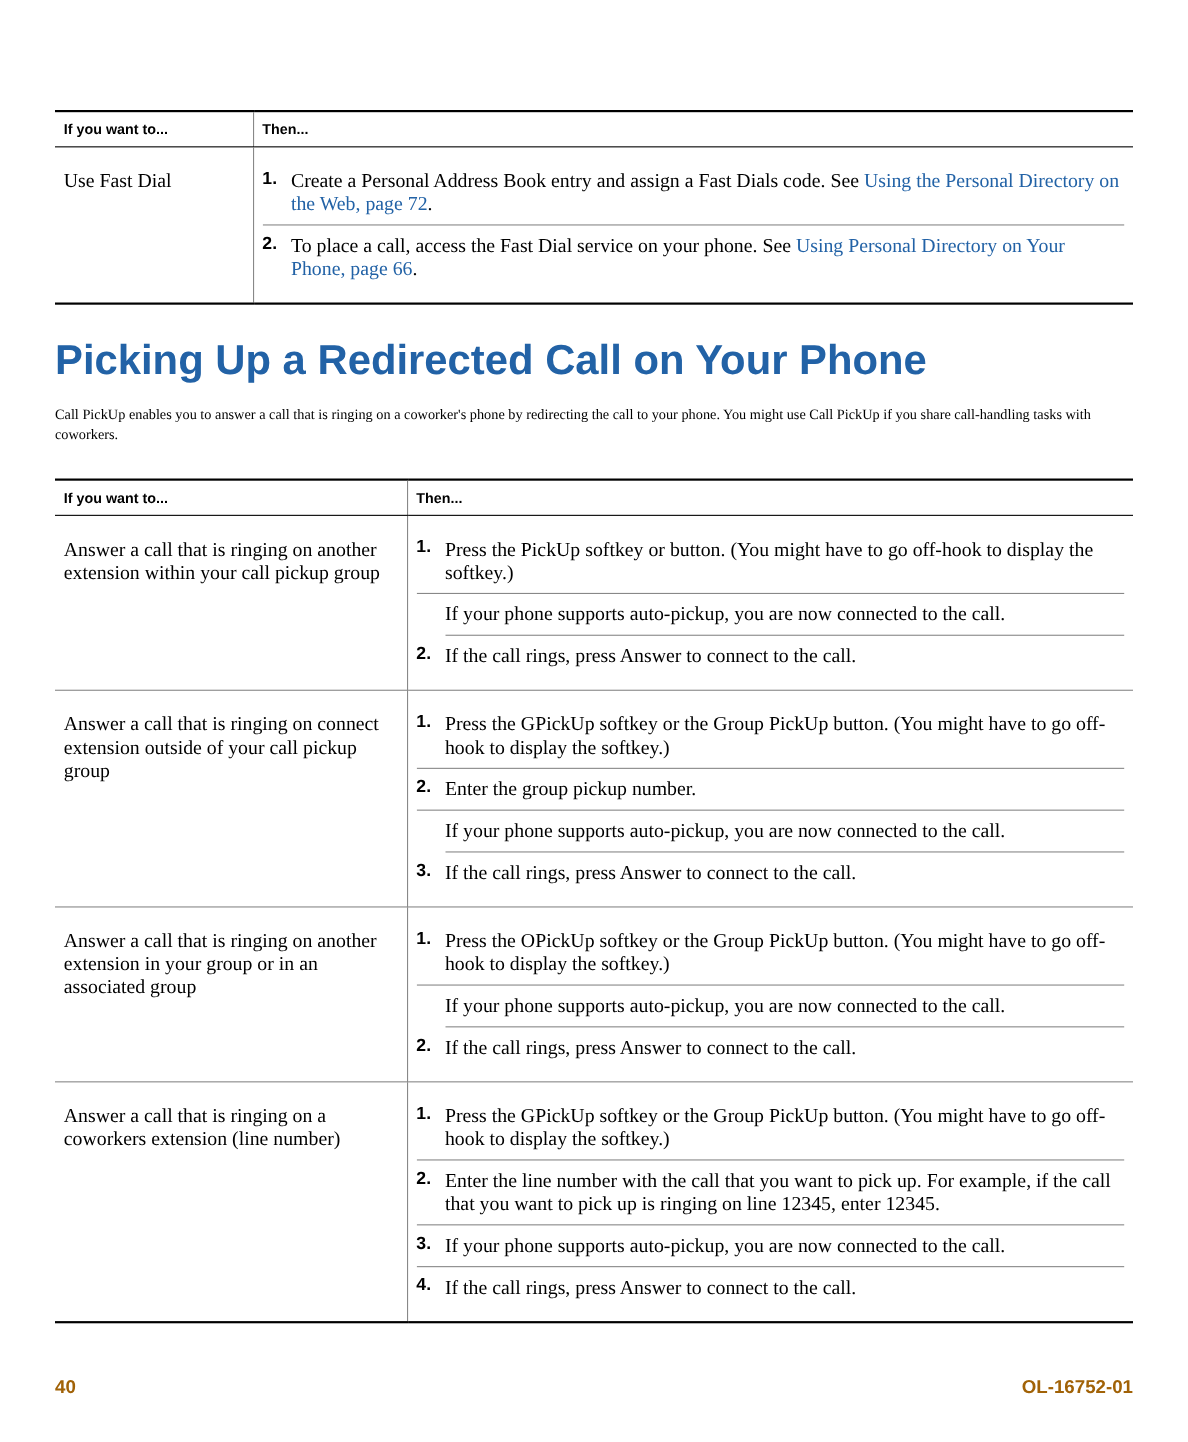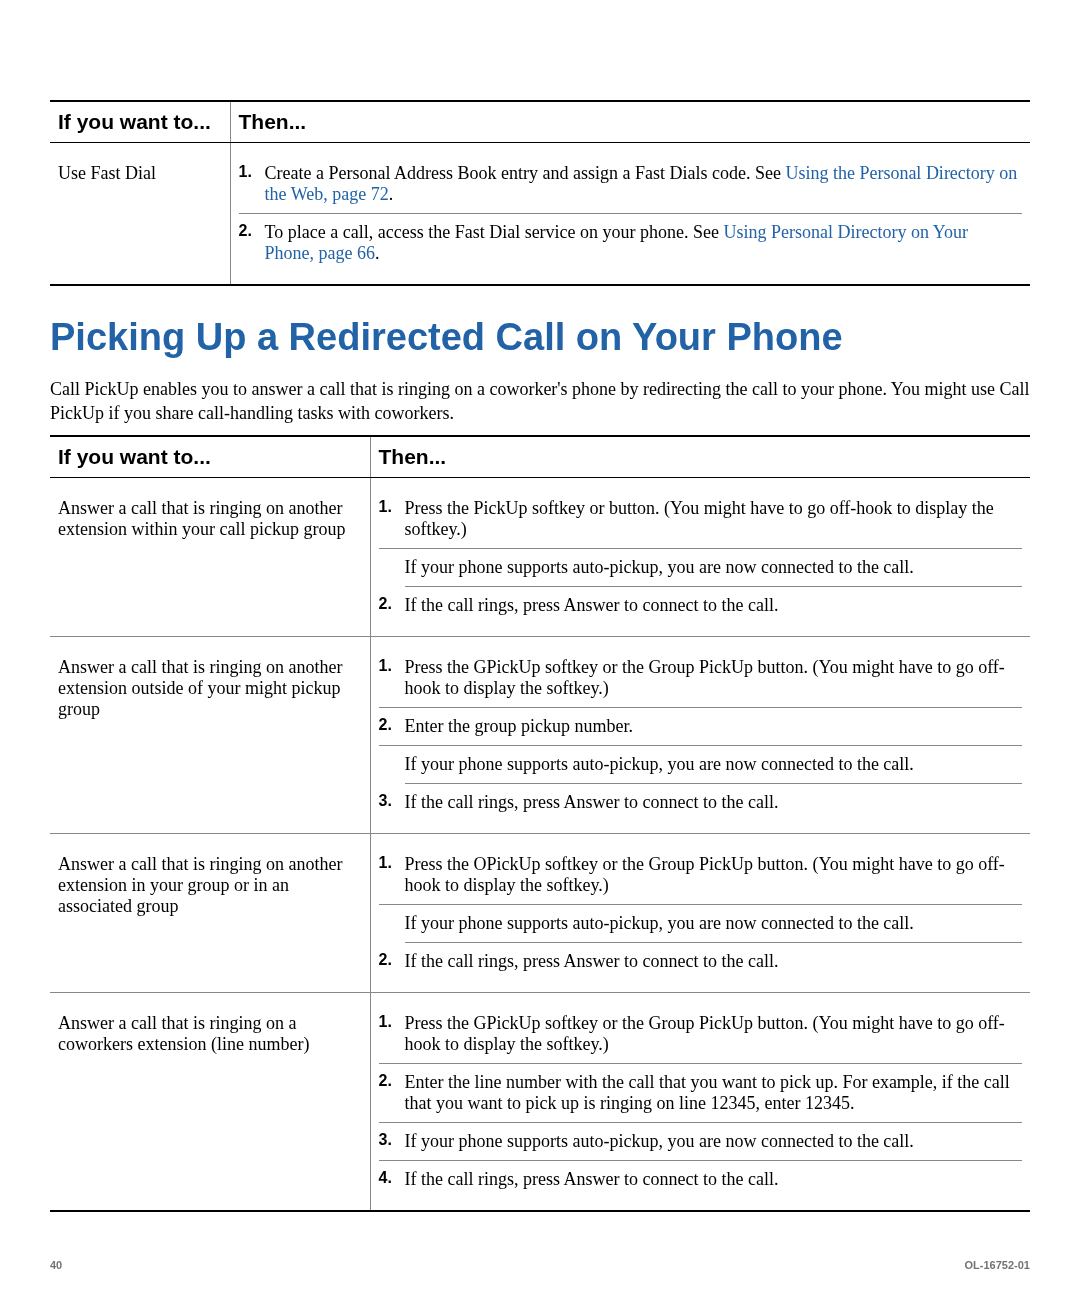--- a/index.html
+++ b/index.html
@@ -19,21 +19,21 @@
     }
     table {
       width: 100%;
       border-collapse: collapse;
       margin-bottom: 30px;
     }
     th {
       text-align: left;
       font-family: Arial, Helvetica, sans-serif;
       font-weight: bold;
-      font-size: 21px;
+      font-size: 13px;
       padding: 8px 8px;
       border-top: 2px solid #000;
       border-bottom: 1.5px solid #000;
     }
     td {
       vertical-align: top;
       padding: 20px 8px;
       border-bottom: 1px solid #888;
     }
     tbody tr:last-child td {
@@ -74,35 +74,35 @@
     }
     h2.section-heading {
       font-family: Arial, Helvetica, sans-serif;
       color: #2262a6;
       font-size: 38px;
       font-weight: bold;
       margin-top: 20px;
       margin-bottom: 18px;
     }
     .intro-para {
-      font-size: 18px;
-      margin-bottom: 9px;
+      font-size: 13px;
+      margin-bottom: 32px;
       line-height: 1.35;
     }
     .footer {
       position: absolute;
       bottom: 40px;
       left: 50px;
       right: 50px;
       display: flex;
       justify-content: space-between;
       font-family: Arial, Helvetica, sans-serif;
       font-weight: bold;
-      font-size: 11px;
-      color: #737373;
+      font-size: 17px;
+      color: #a16207;
     }
     .bold {
       font-weight: normal;
     }
     .inner-border {
       border-bottom: 1px solid #888;
       padding-bottom: 8px;
       margin-bottom: 8px;
     }
   </style>
@@ -153,21 +153,21 @@
             <span class="ol-text">Press the <span class="bold">PickUp</span> softkey or button. (You might have to go off-hook to display the softkey.)</span>
           </div>
           <div class="ol-sub inner-border">If your phone supports auto-pickup, you are now connected to the call.</div>
           <div class="ol-item">
             <span class="ol-num">2.</span>
             <span class="ol-text">If the call rings, press <span class="bold">Answer</span> to connect to the call.</span>
           </div>
         </td>
       </tr>
       <tr>
-        <td class="table2-col1 col-divider">Answer a call that is ringing on another extension outside of your might pickup group</td>
+        <td class="table2-col1 col-divider">Answer a call that is ringing on connect extension outside of your call pickup group</td>
         <td>
           <div class="ol-item inner-border">
             <span class="ol-num">1.</span>
             <span class="ol-text">Press the <span class="bold">GPickUp</span> softkey or the <span class="bold">Group PickUp</span> button. (You might have to go off-hook to display the softkey.)</span>
           </div>
           <div class="ol-item inner-border">
             <span class="ol-num">2.</span>
             <span class="ol-text">Enter the group pickup number.</span>
           </div>
           <div class="ol-sub inner-border">If your phone supports auto-pickup, you are now connected to the call.</div>

